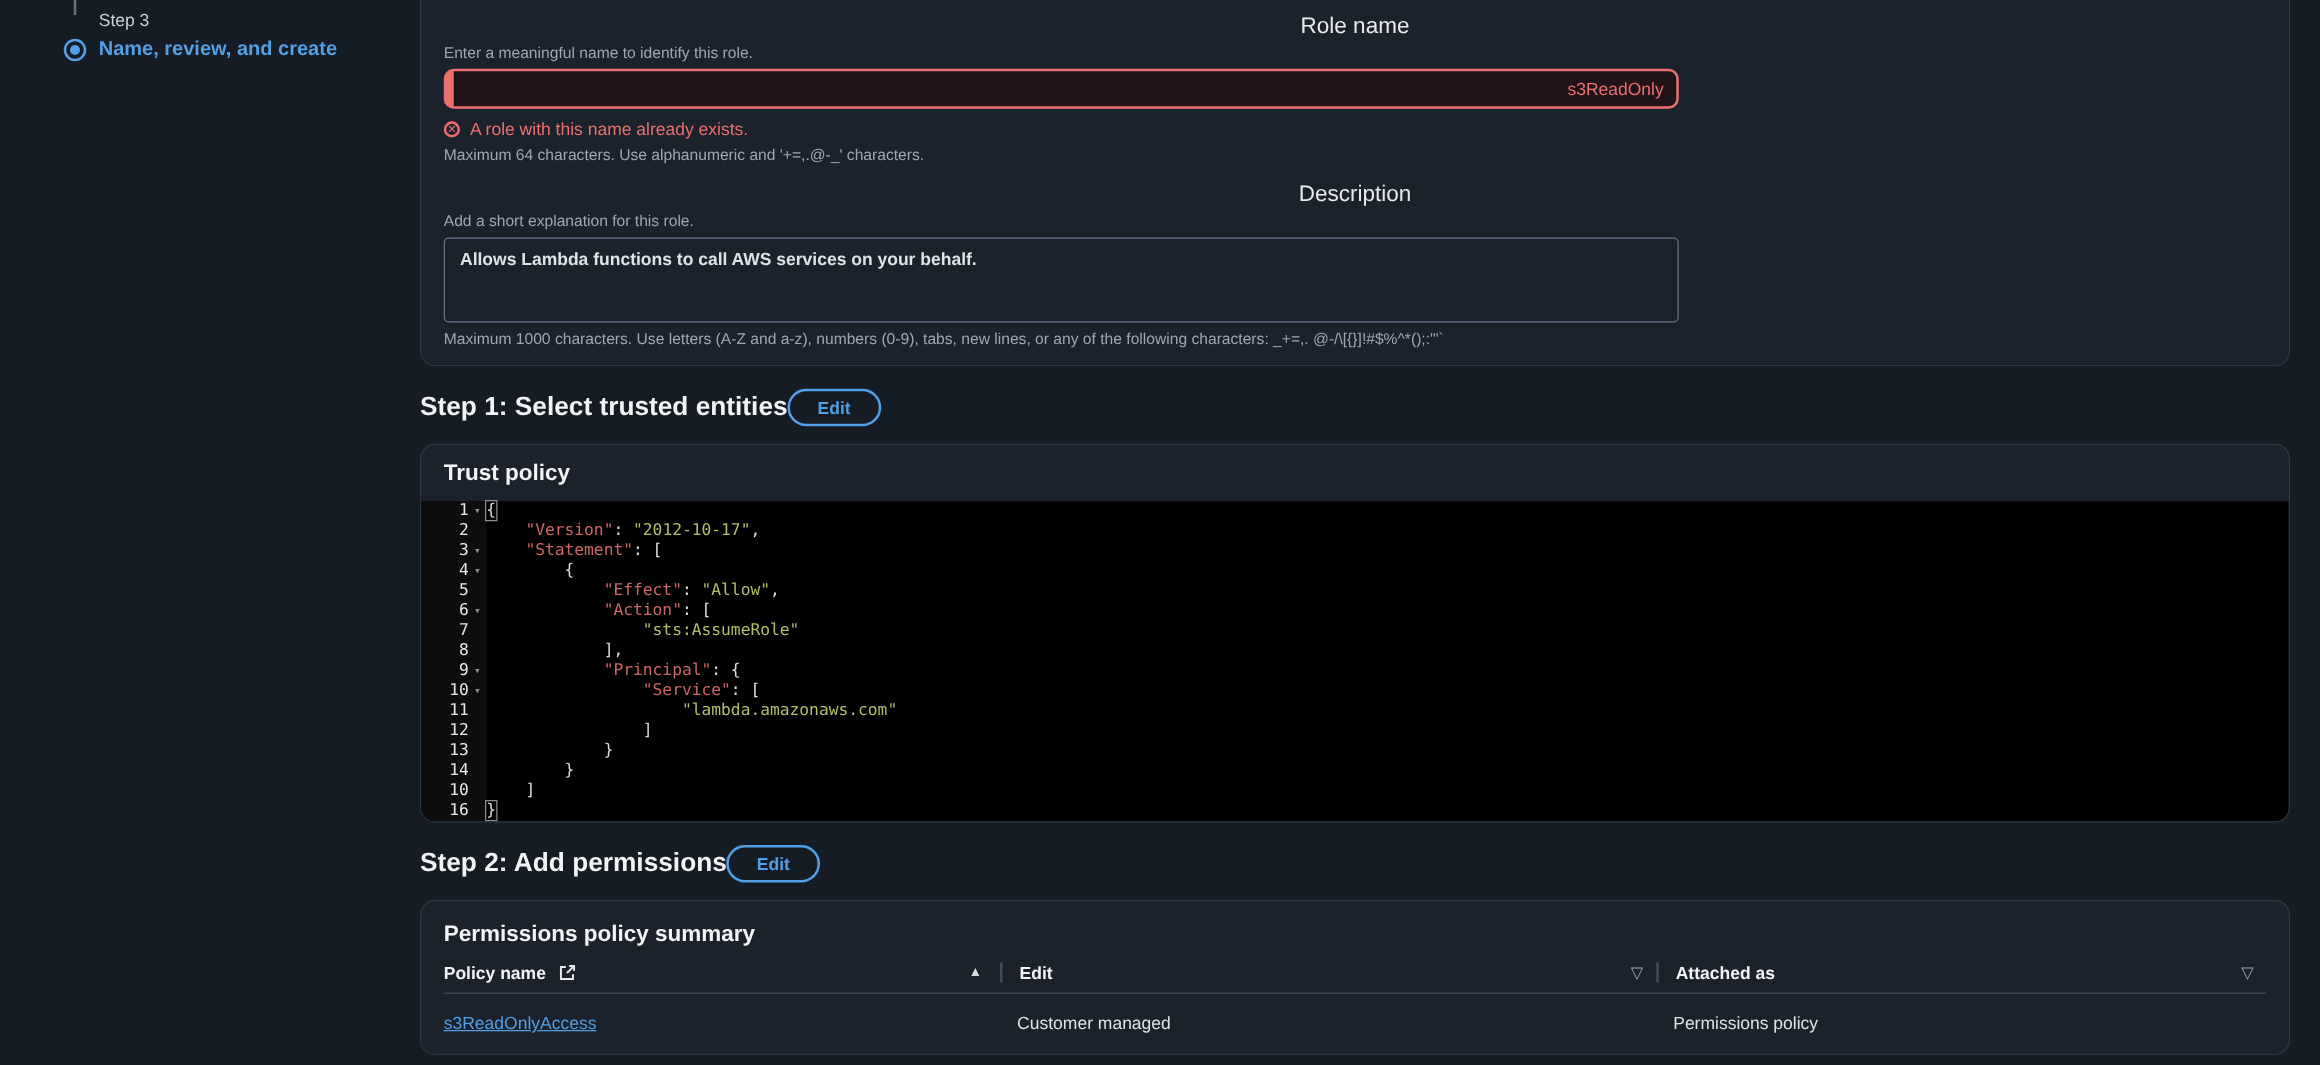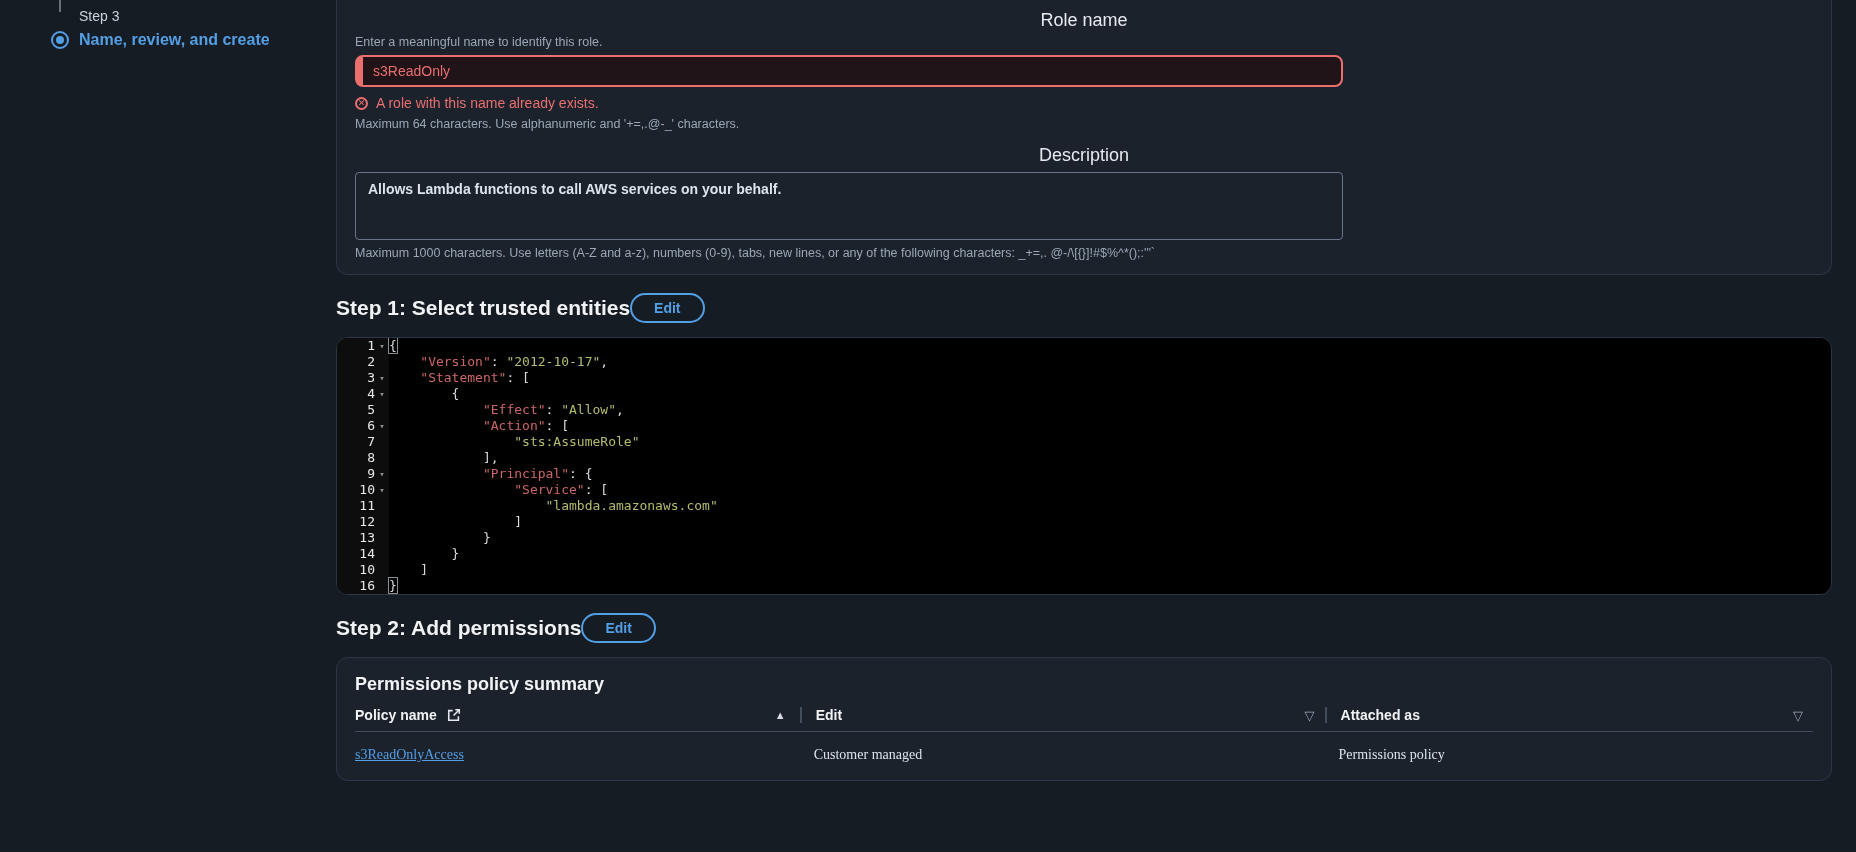--- a/index.html
+++ b/index.html
@@ -44,21 +44,21 @@
     border-radius:0 0 12px 12px;
     padding:10px 18px 14px 18px;
   }
   .field-label{font-weight:400;font-size:18px;color:var(--text);text-align:center;}
   .field-hint{font-size:12.5px;color:var(--text-dim);margin-top:4px;}
   .text-input{
     display:block;margin-top:6px;width:988px;height:32px;
     background:#211419;color:var(--error-red);
     border:2px solid var(--error-red);border-left:8px solid var(--error-red);
     border-radius:8px;padding:0 10px;font-size:14px;
-    font-family:"Liberation Sans","DejaVu Sans",sans-serif;outline:none;
+    font-family:"Liberation Sans","DejaVu Sans",sans-serif;outline:none;text-align:right;
   }
   .error-row{display:flex;align-items:center;gap:8px;margin-top:8px;color:var(--error-red);font-size:14px;}
   .error-icon{width:13px;height:13px;border:2px solid var(--error-red);border-radius:50%;
               display:flex;align-items:center;justify-content:center;flex:0 0 13px;
               font-size:9px;font-weight:700;color:var(--error-red);line-height:1;}
   .constraint{font-size:12.5px;color:var(--text-dim);margin-top:6px;}
   .desc-block{margin-top:14px;}
   .textarea{
     display:block;margin-top:6px;width:988px;height:68px;resize:none;
     background:var(--panel-bg);color:#DDE3EA;
@@ -100,21 +100,21 @@
   .tbl{margin:6px 18px 0 18px;}
   .tbl-header{display:flex;border-bottom:1px solid #414D5C;padding-bottom:8px;align-items:center;}
   .th{display:flex;align-items:center;font-weight:700;font-size:14px;color:#F1F3F5;cursor:pointer;}
   .th .label{margin-right:8px;}
   .col1{width:30.5%;}
   .col2{width:36%;border-left:2px solid #414D5C;padding-left:14px;}
   .col3{width:33.5%;border-left:2px solid #414D5C;padding-left:14px;}
   .sort-asc{margin-left:auto;margin-right:14px;font-size:11px;color:#D5DBE1;}
   .sort-none{margin-left:auto;margin-right:10px;font-size:13px;color:#9BA7B6;}
   .ext-icon{display:inline-flex;margin-left:2px;}
-  .tbl-row{display:flex;align-items:flex-end;padding:15px 0 17px 0;font-size:14px;color:#DDE3EA;font-family:Liberation Serif, serif;}
+  .tbl-row{display:flex;align-items:flex-end;padding:15px 0 17px 0;font-size:14px;color:#DDE3EA;}
   .tbl-row .cell2{width:36%;padding-left:14px;}
   .tbl-row .cell3{width:33.5%;padding-left:14px;}
   .tbl-row .cell1{width:30.5%;}
   a.policy-link{color:var(--accent-blue);text-decoration:underline;cursor:pointer;font-size:14px;}
 </style>
 </head>
 <body>
 
 <div class="page">
 
@@ -136,31 +136,33 @@
       <div class="field-hint">Enter a meaningful name to identify this role.</div>
       <input class="text-input" type="text" value="s3ReadOnly" style="">
       <div class="error-row">
         <span class="error-icon">✕</span>
         <span>A role with this name already exists.</span>
       </div>
       <div class="constraint">Maximum 64 characters. Use alphanumeric and '+=,.@-_' characters.</div>
 
       <div class="desc-block">
         <div class="field-label">Description</div>
+        <div class="field-hint">Add a short explanation for this role.</div>
         <textarea class="textarea" style="">Allows Lambda functions to call AWS services on your behalf.</textarea>
         <div class="constraint">Maximum 1000 characters. Use letters (A-Z and a-z), numbers (0-9), tabs, new lines, or any of the following characters: _+=,. @-/\[{}]!#$%^*();:'"`</div>
       </div>
     </section>
 
     <div class="section-row">
       <h2 class="section-heading">Step 1: Select trusted entities</h2>
       <button class="edit-btn">Edit</button>
     </div>
 
     <section class="panel">
+      <div class="panel-title">Trust policy</div>
       <div class="editor">
         <div class="gutter" id="gutter">
             <div class="gut-row">
               <span class="num">1</span>
               <span class="fold">▾</span>
             </div>
             <div class="gut-row">
               <span class="num">2</span>
               <span class="fold"></span>
             </div>

